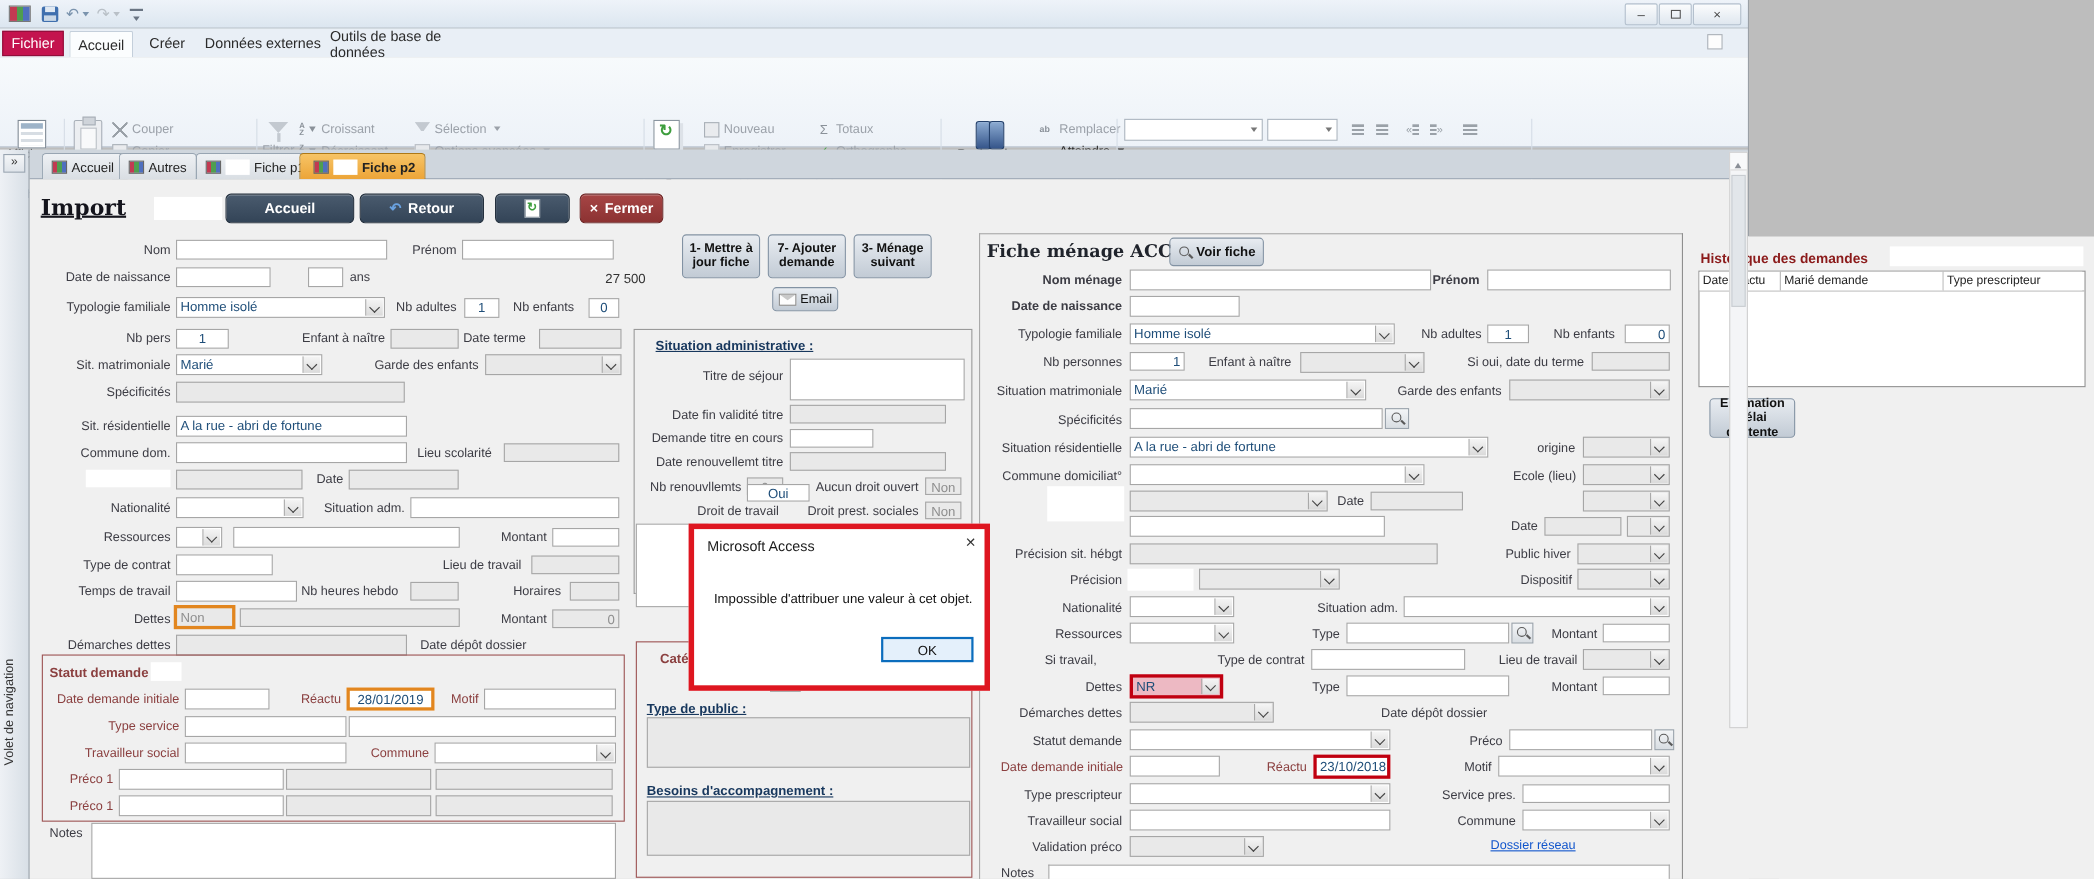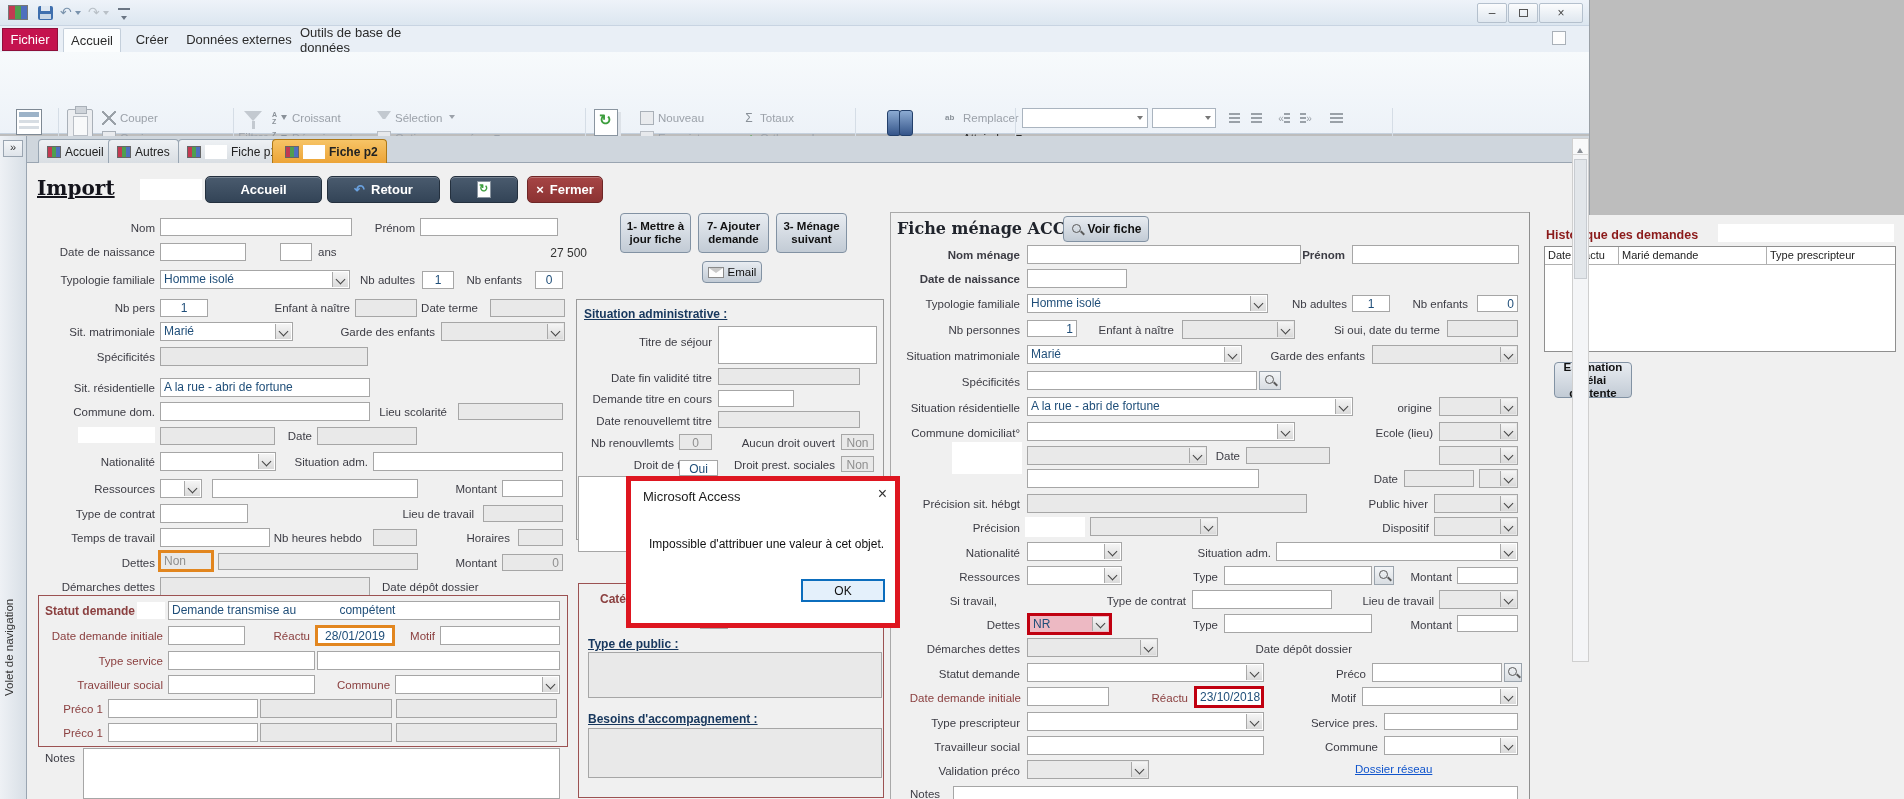--- a/index.html
+++ b/index.html
@@ -456,21 +456,20 @@
   <div class="lbl" style="left:435px;top:557px;width:62px">Montant</div>
   <div class="in ind rt" style="left:502px;top:554px;width:61px;height:17px"><span>0</span></div>
 
   <div class="lbl" style="left:35px;top:581px;width:120px">Démarches dettes</div>
   <div class="in ind" style="left:160px;top:577px;width:210px;height:19px"></div>
   <div class="lbl lf" style="left:382px;top:581px;width:122px">Date dépôt dossier</div>
 
   <div class="redbox" style="left:38px;top:595px;width:530px;height:152px"></div>
   <div class="lbl lf mrl" style="left:45px;top:604px;width:95px;font-weight:bold;font-size:12px">Statut demande</div>
   <div class="wpatch" style="left:137px;top:602px;width:28px;height:17px"></div>
-  <div class="in" style="left:168px;top:601px;width:392px;height:19px"><span>Demande transmise au             compétent</span></div>
 
   <div class="lbl mrl" style="left:35px;top:630px;width:128px">Date demande initiale</div>
   <div class="in" style="left:168px;top:626px;width:77px;height:19px"></div>
   <div class="lbl mrl" style="left:270px;top:630px;width:40px">Réactu</div>
   <div class="in ctr hl-o" style="left:315px;top:625px;width:80px;height:21px"><span>28/01/2019</span></div>
   <div class="lbl mrl" style="left:405px;top:630px;width:30px">Motif</div>
   <div class="in" style="left:440px;top:626px;width:120px;height:19px"></div>
 
   <div class="lbl mrl" style="left:95px;top:655px;width:68px">Type service</div>
   <div class="in" style="left:168px;top:651px;width:147px;height:19px"></div>
@@ -502,35 +501,35 @@
     </div>
   <div class="gbtn" style="left:776px;top:213px;width:71px;height:40px">
       <span>3- Ménage suivant</span>
     </div>
   <div class="gbtn" style="left:702px;top:261px;width:60px;height:22px;font-weight:normal;font-size:11.5px">
       <span class="env"></span>
       <span>Email</span>
     </div>
 
   <div class="graybox" style="left:576px;top:299px;width:308px;height:241px"></div>
-  <div class="ulbl" style="left:584px;top:307px">Situation administrative :</div>
+  <div class="ulbl" style="left:596px;top:307px">Situation administrative :</div>
   <div class="lbl" style="left:600px;top:336px;width:112px">Titre de séjour</div>
   <div class="in" style="left:718px;top:326px;width:159px;height:38px"></div>
   <div class="lbl" style="left:592px;top:372px;width:120px">Date fin validité titre</div>
   <div class="in ind" style="left:718px;top:368px;width:142px;height:17px"></div>
   <div class="lbl" style="left:584px;top:393px;width:128px">Demande titre en cours</div>
   <div class="in" style="left:718px;top:390px;width:76px;height:17px"></div>
   <div class="lbl" style="left:584px;top:415px;width:128px">Date renouvellemt titre</div>
   <div class="in ind" style="left:718px;top:411px;width:142px;height:17px"></div>
   <div class="lbl" style="left:588px;top:437px;width:86px">Nb renouvllemts</div>
   <div class="in ind ctr" style="left:679px;top:434px;width:33px;height:16px"><span>0</span></div>
   <div class="lbl" style="left:735px;top:437px;width:100px">Aucun droit ouvert</div>
   <div class="in ind ctr" style="left:841px;top:434px;width:33px;height:16px"><span>Non</span></div>
   <div class="lbl" style="left:620px;top:459px;width:88px">Droit de travail</div>
-  <div class="in ctr" style="left:679px;top:460px;width:39px;height:16px"><span>Oui</span></div>
+  <div class="in ctr" style="left:679px;top:440px;width:57px;height:16px"><span>Oui</span></div>
   <div class="lbl" style="left:733px;top:459px;width:102px">Droit prest. sociales</div>
   <div class="in ind ctr" style="left:841px;top:456px;width:33px;height:16px"><span>Non</span></div>
   <div class="in" style="left:578px;top:476px;width:66px;height:76px"></div>
 
   <div class="redbox" style="left:578px;top:583px;width:306px;height:215px"></div>
   <div class="lbl lf mrl" style="left:600px;top:592px;width:32px;font-weight:bold;font-size:12px;overflow:hidden">Catég</div>
   <div class="lbl" style="left:598px;top:615px;width:95px">Config. place</div>
   <div class="in ind" style="left:700px;top:612px;width:28px;height:17px"></div>
   <div class="ulbl" style="left:588px;top:637px">Type de public :</div>
   <div class="in ind" style="left:588px;top:652px;width:294px;height:46px"></div>

